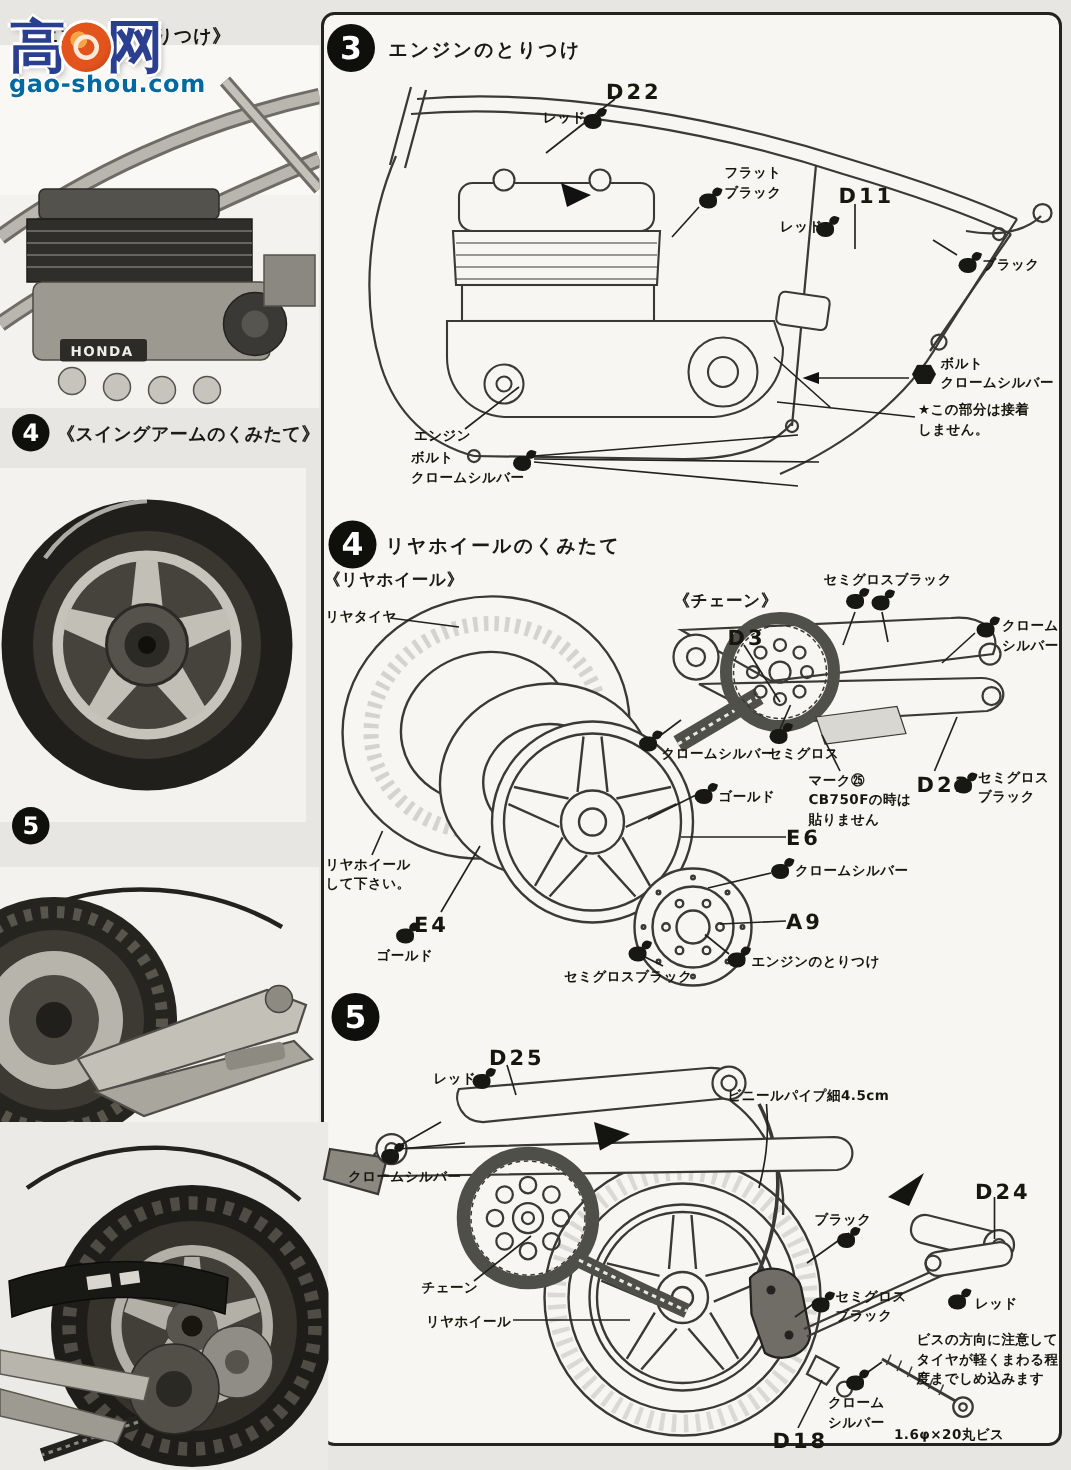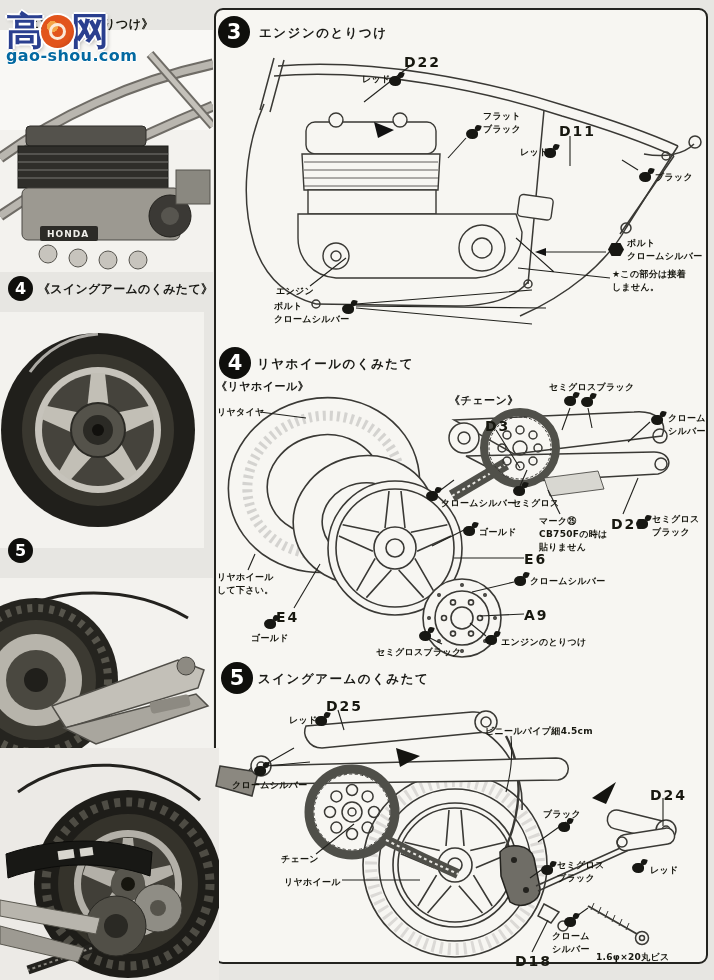--- a/index.html
+++ b/index.html
@@ -331,21 +331,20 @@
   <i class="blob" style="left:485px;top:635px"></i>
   <span class="lbl" style="left:217px;top:571px">リヤホイール
 して下さい。</span>
   <span class="lbl code" style="left:276px;top:607px">E4</span>
   <span class="lbl" style="left:251px;top:632px">ゴールド</span>
   <i class="blob" style="left:264px;top:619px"></i>
   <span class="lbl" style="left:376px;top:646px">セミグロスブラック</span>
   <i class="blob" style="left:419px;top:631px"></i>
 
   <div class="step-circle" style="left:221px;top:662px">5</div>
-  <span class="step-title" style="left:258px;top:671px">スイングアームのくみたて</span>
 
   <svg class="art" style="left:214px;top:690px" width="492" height="285" viewBox="0 0 492 285">
     <g stroke="#3a3935" stroke-width="1.6" fill="none">
       <circle cx="241" cy="175" r="92"></circle>
       <circle cx="241" cy="175" r="84" stroke-dasharray="3,5" stroke-width="12" opacity="0.15"></circle>
       <circle cx="241" cy="175" r="76"></circle>
       <circle cx="241" cy="175" r="62"></circle>
       <circle cx="241" cy="175" r="57"></circle>
       <g transform="translate(241,175)">
         <path d="M-9,-19 L-6,-55 M9,-19 L6,-55"></path>
@@ -422,19 +421,22 @@
   <span class="lbl" style="left:281px;top:853px">チェーン</span>
   <span class="lbl" style="left:284px;top:876px">リヤホイール</span>
   <span class="lbl" style="left:543px;top:808px">ブラック</span>
   <i class="blob" style="left:558px;top:822px"></i>
   <span class="lbl code" style="left:650px;top:785px">D24</span>
   <span class="lbl" style="left:557px;top:859px">セミグロス
 ブラック</span>
   <i class="blob" style="left:541px;top:865px"></i>
   <span class="lbl" style="left:650px;top:864px">レッド</span>
   <i class="blob" style="left:632px;top:863px"></i>
+  <span class="lbl" style="left:611px;top:888px">ビスの方向に注意して
+タイヤが軽くまわる程
+度までしめ込みます</span>
   <span class="lbl" style="left:552px;top:930px">クローム
 シルバー</span>
   <i class="blob" style="left:564px;top:917px"></i>
   <span class="lbl code" style="left:515px;top:951px">D18</span>
   <span class="lbl" style="left:596px;top:951px">1.6φ×20丸ビス</span>
 
 </div>
 
 </body></html>

